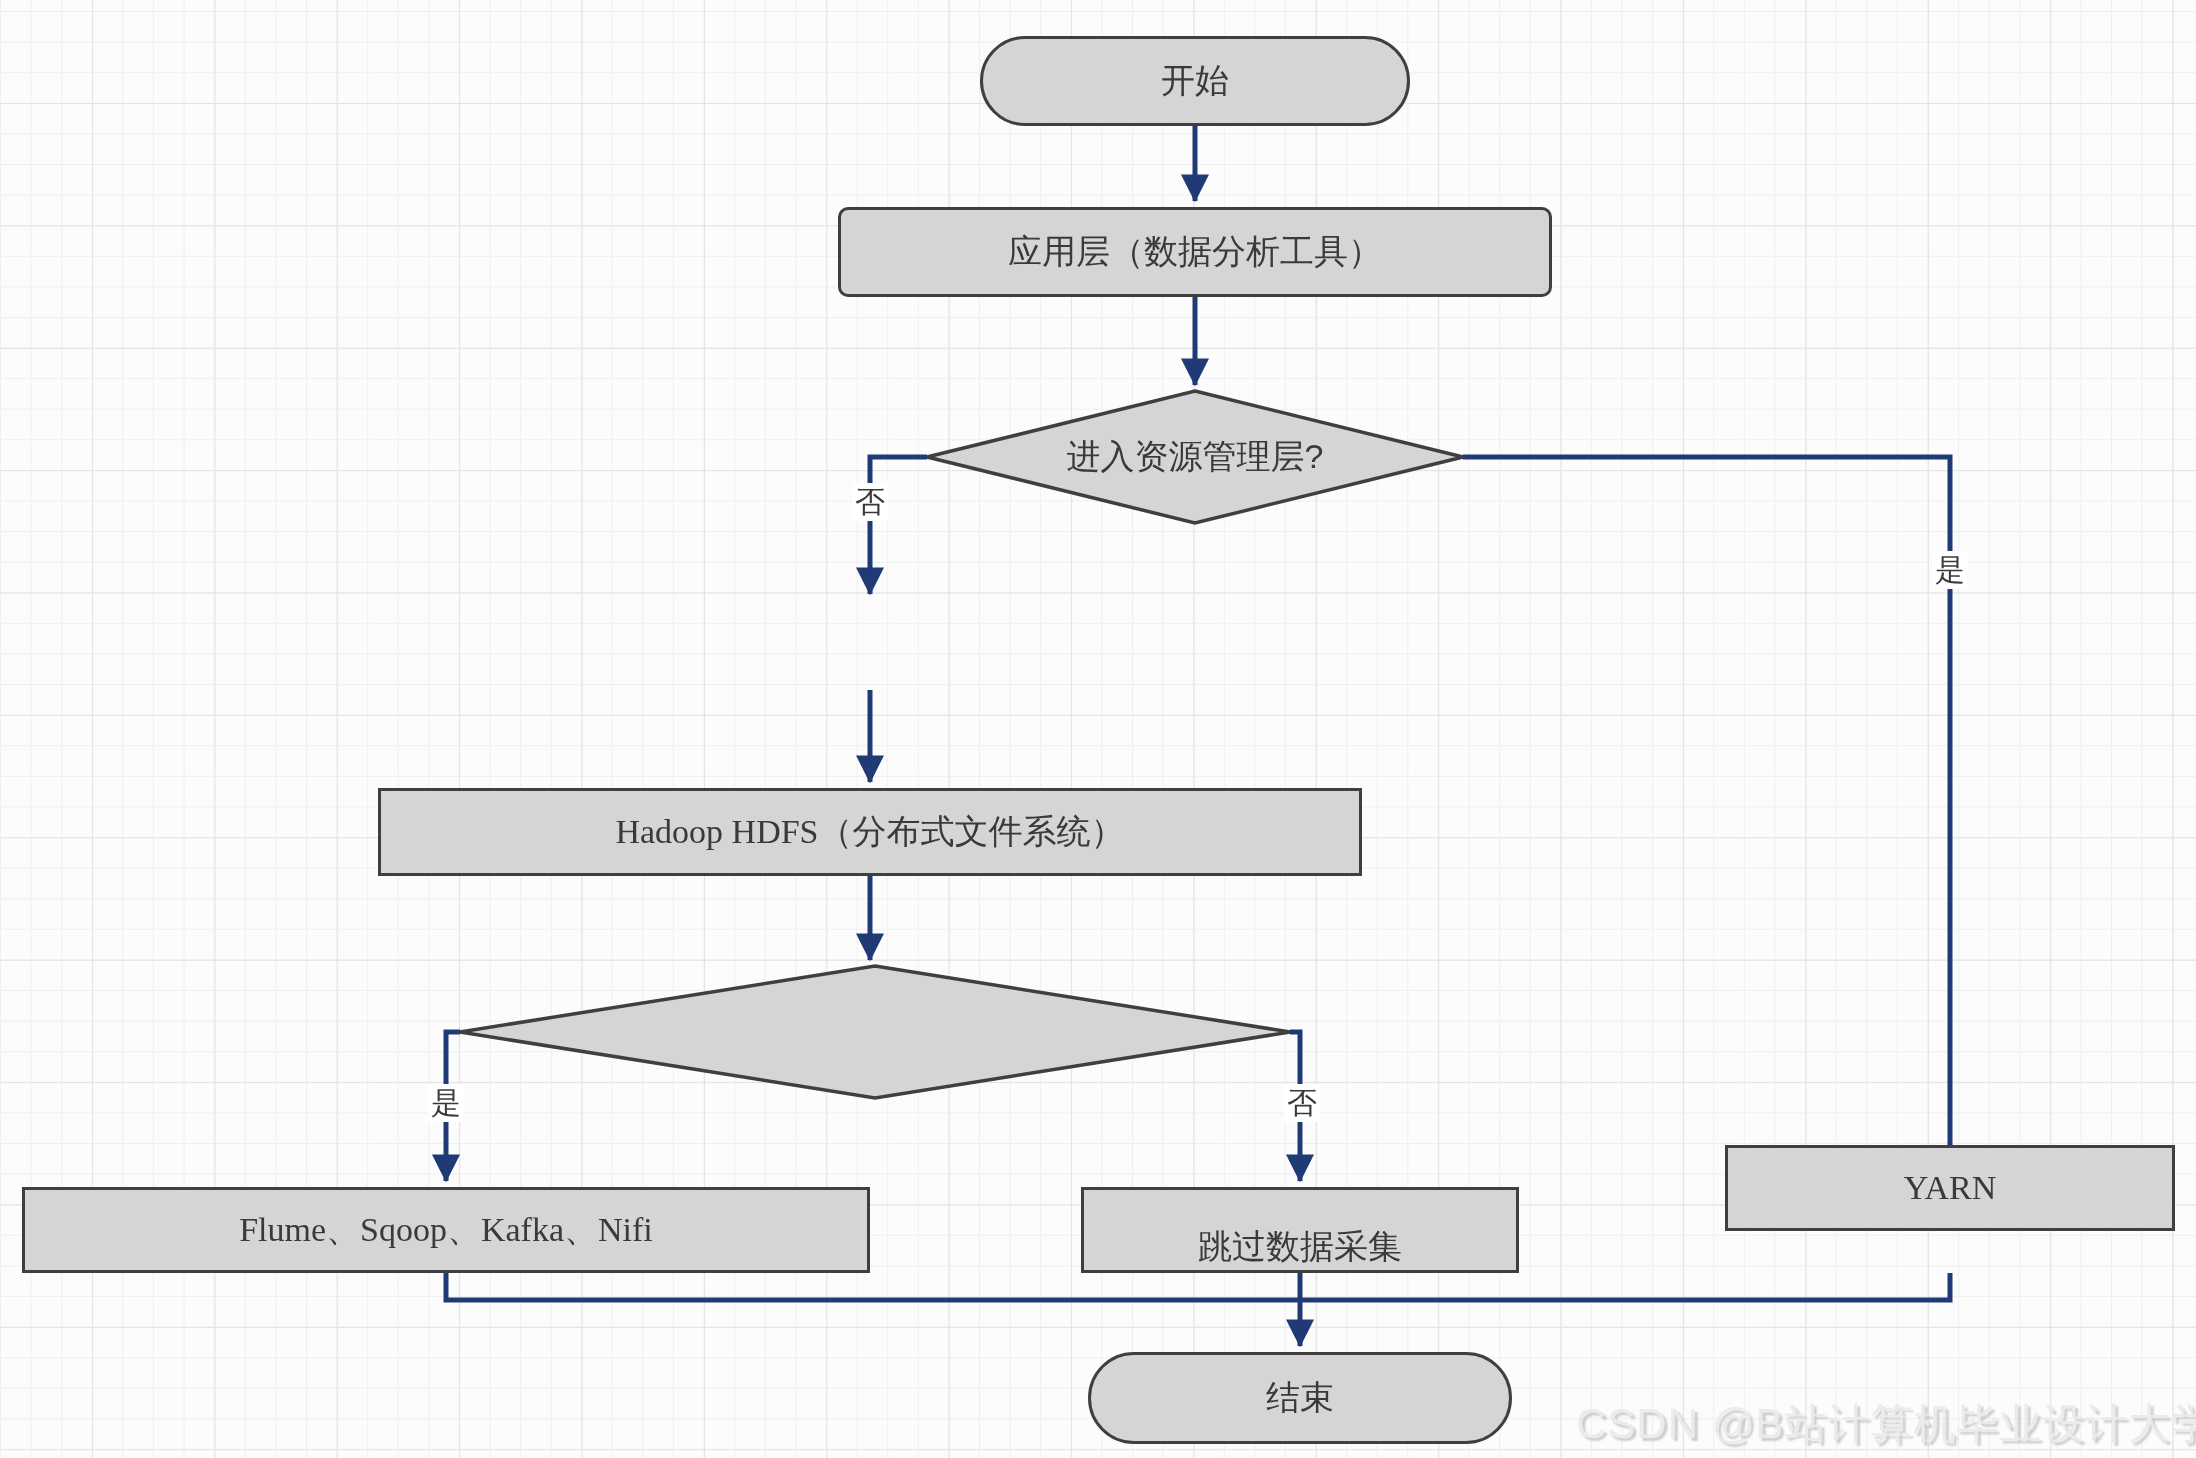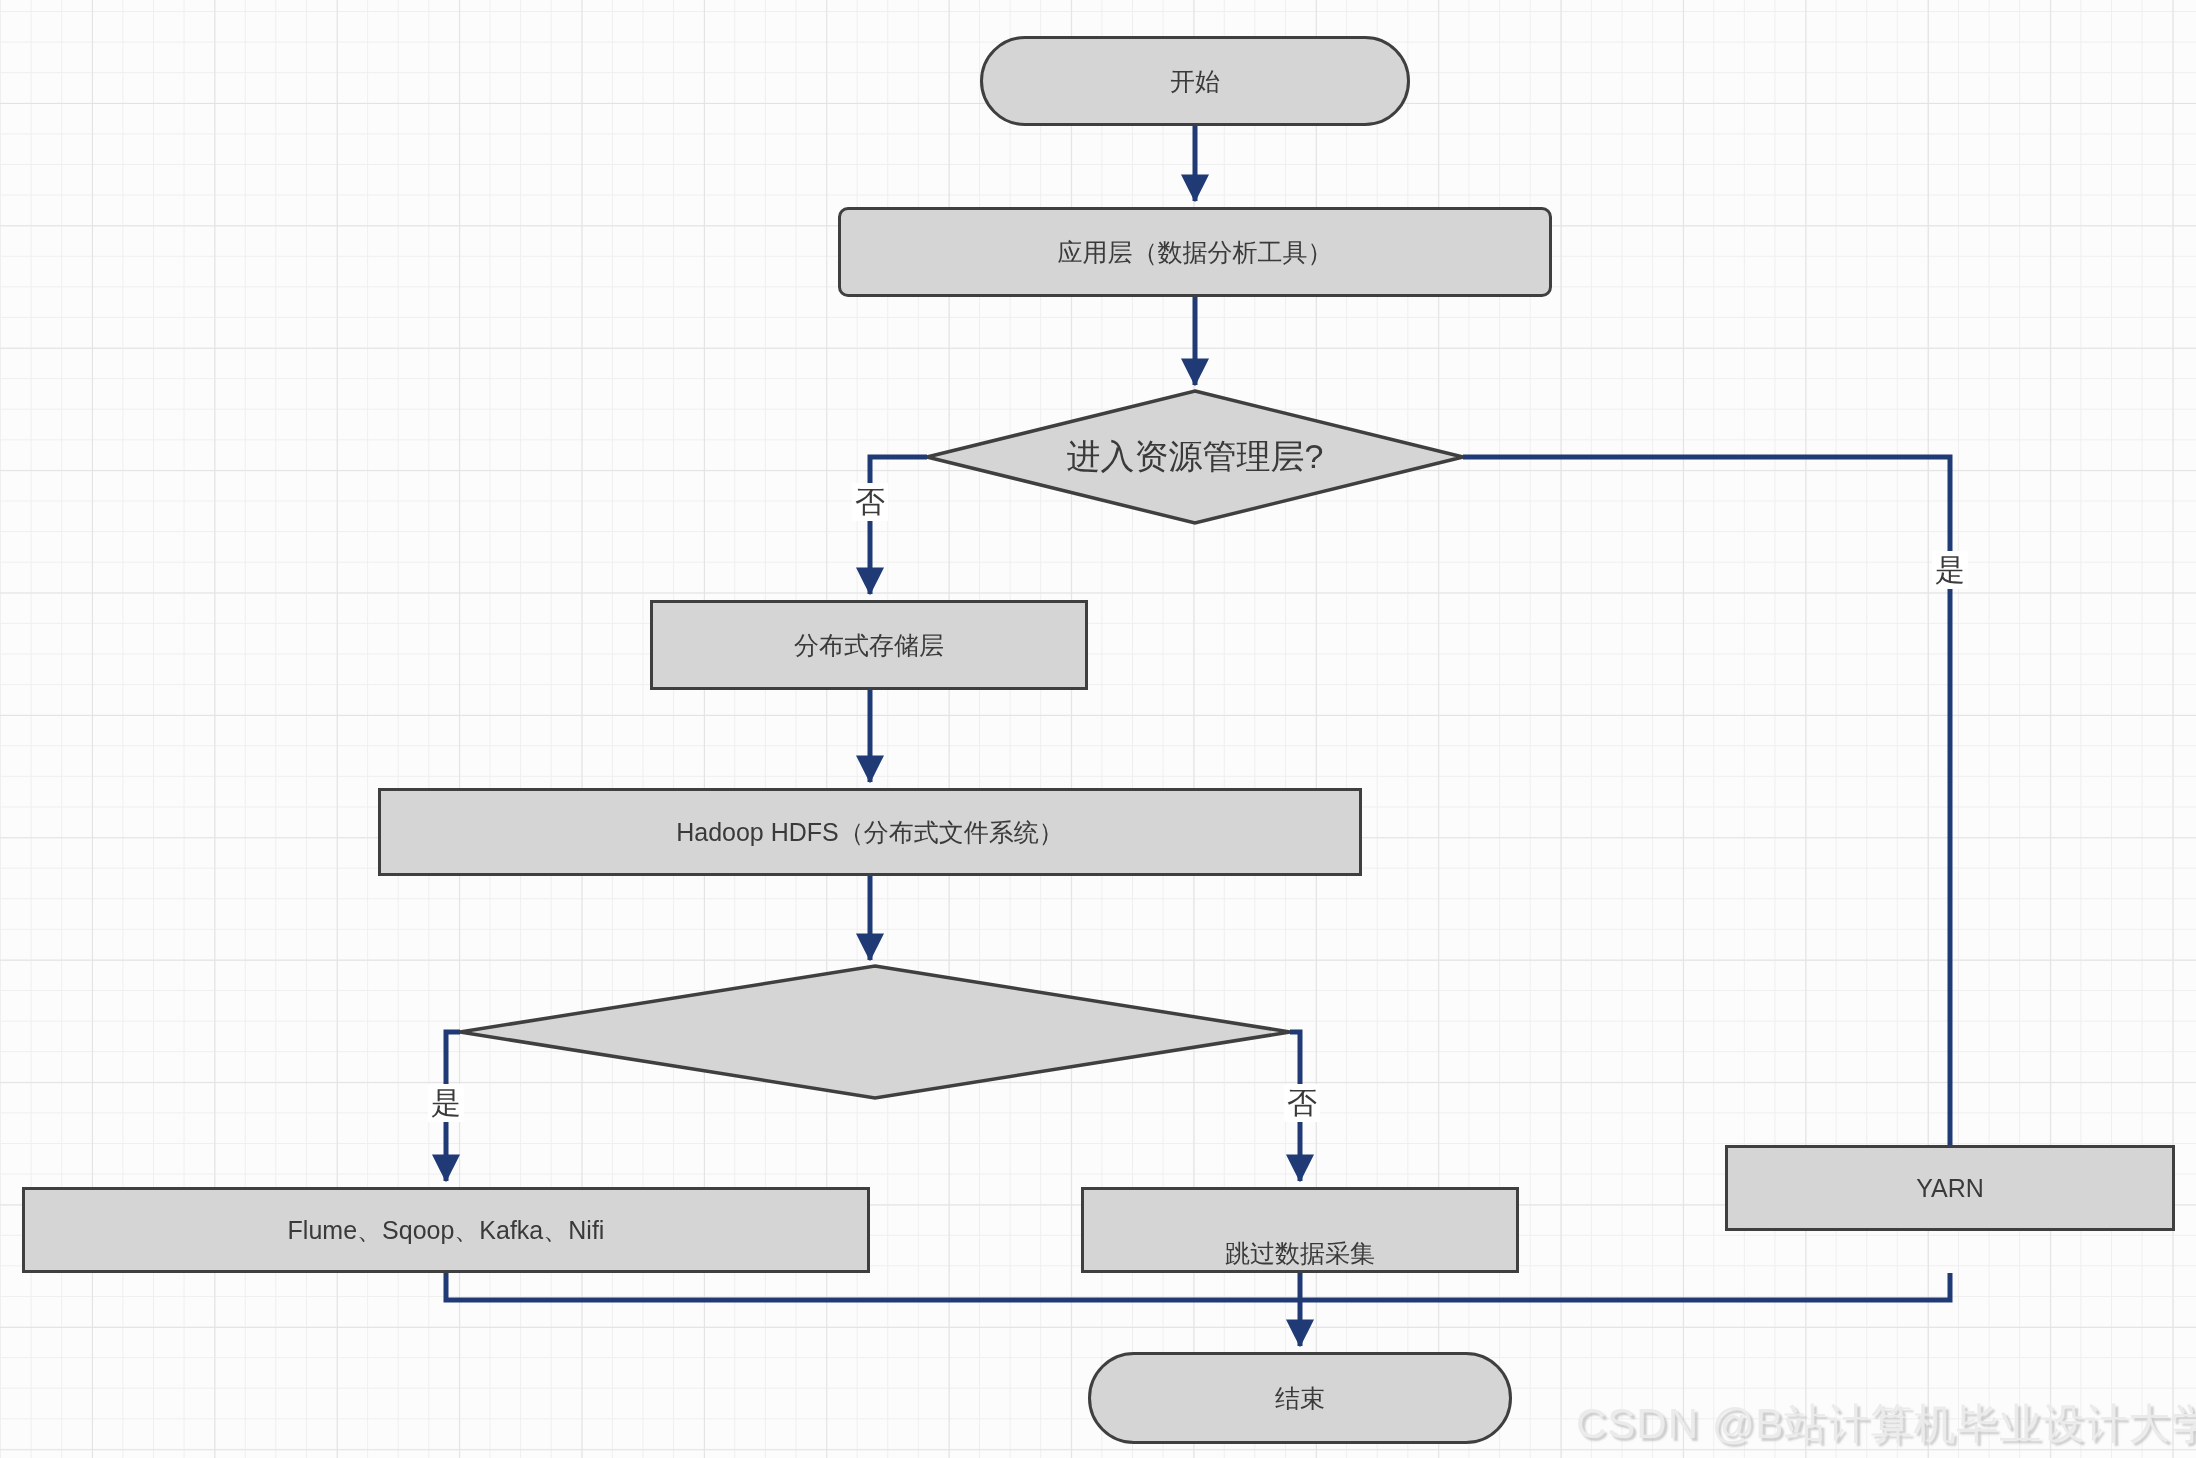--- a/index.html
+++ b/index.html
@@ -43,23 +43,24 @@
     stroke:var(--node-border,#3f3f3f);
     stroke-width:3.5;
     stroke-linejoin:miter;
   }
   .node{
     position:absolute;
     display:flex;align-items:center;justify-content:center;
     background:var(--node-fill,#d5d5d5);
     border:3px solid var(--node-border,#3f3f3f);
     color:var(--text,#3a3a3a);
-    font-size:25px;
+    font-size:34px;
     text-align:center;
     white-space:nowrap;
+    font-family:Liberation Serif, serif;
   }
   .node.stadium{border-radius:48px;}
   .diamond-label{
     position:absolute;
     display:flex;align-items:center;justify-content:flex-start;
     background:transparent;border:none;
     color:var(--text,#3a3a3a);
     font-size:34px;white-space:nowrap;
     transform:translate(-50%,-50%);
   }
@@ -111,23 +112,20 @@
   </svg>
 
   <div class="node stadium" style="left:980px;top:36px;width:430px;height:90px;">
     <span>开始</span>
   </div>
 
   <div class="node" style="left:838px;top:207px;width:714px;height:90px;border-radius:10px;">
     <span>应用层（数据分析工具）</span>
   </div>
 
-  <div class="node" style="left:650px;top:600px;width:438px;height:90px;">
-    <span>分布式存储层</span>
-  </div>
 
   <div class="node" style="left:378px;top:788px;width:984px;height:88px;">
     <span>Hadoop HDFS（分布式文件系统）</span>
   </div>
 
   <div class="node" style="left:22px;top:1187px;width:848px;height:86px;">
     <span>Flume、Sqoop、Kafka、Nifi</span>
   </div>
 
   <div class="node" style="left:1081px;top:1187px;width:438px;height:86px;align-items:flex-end;">

